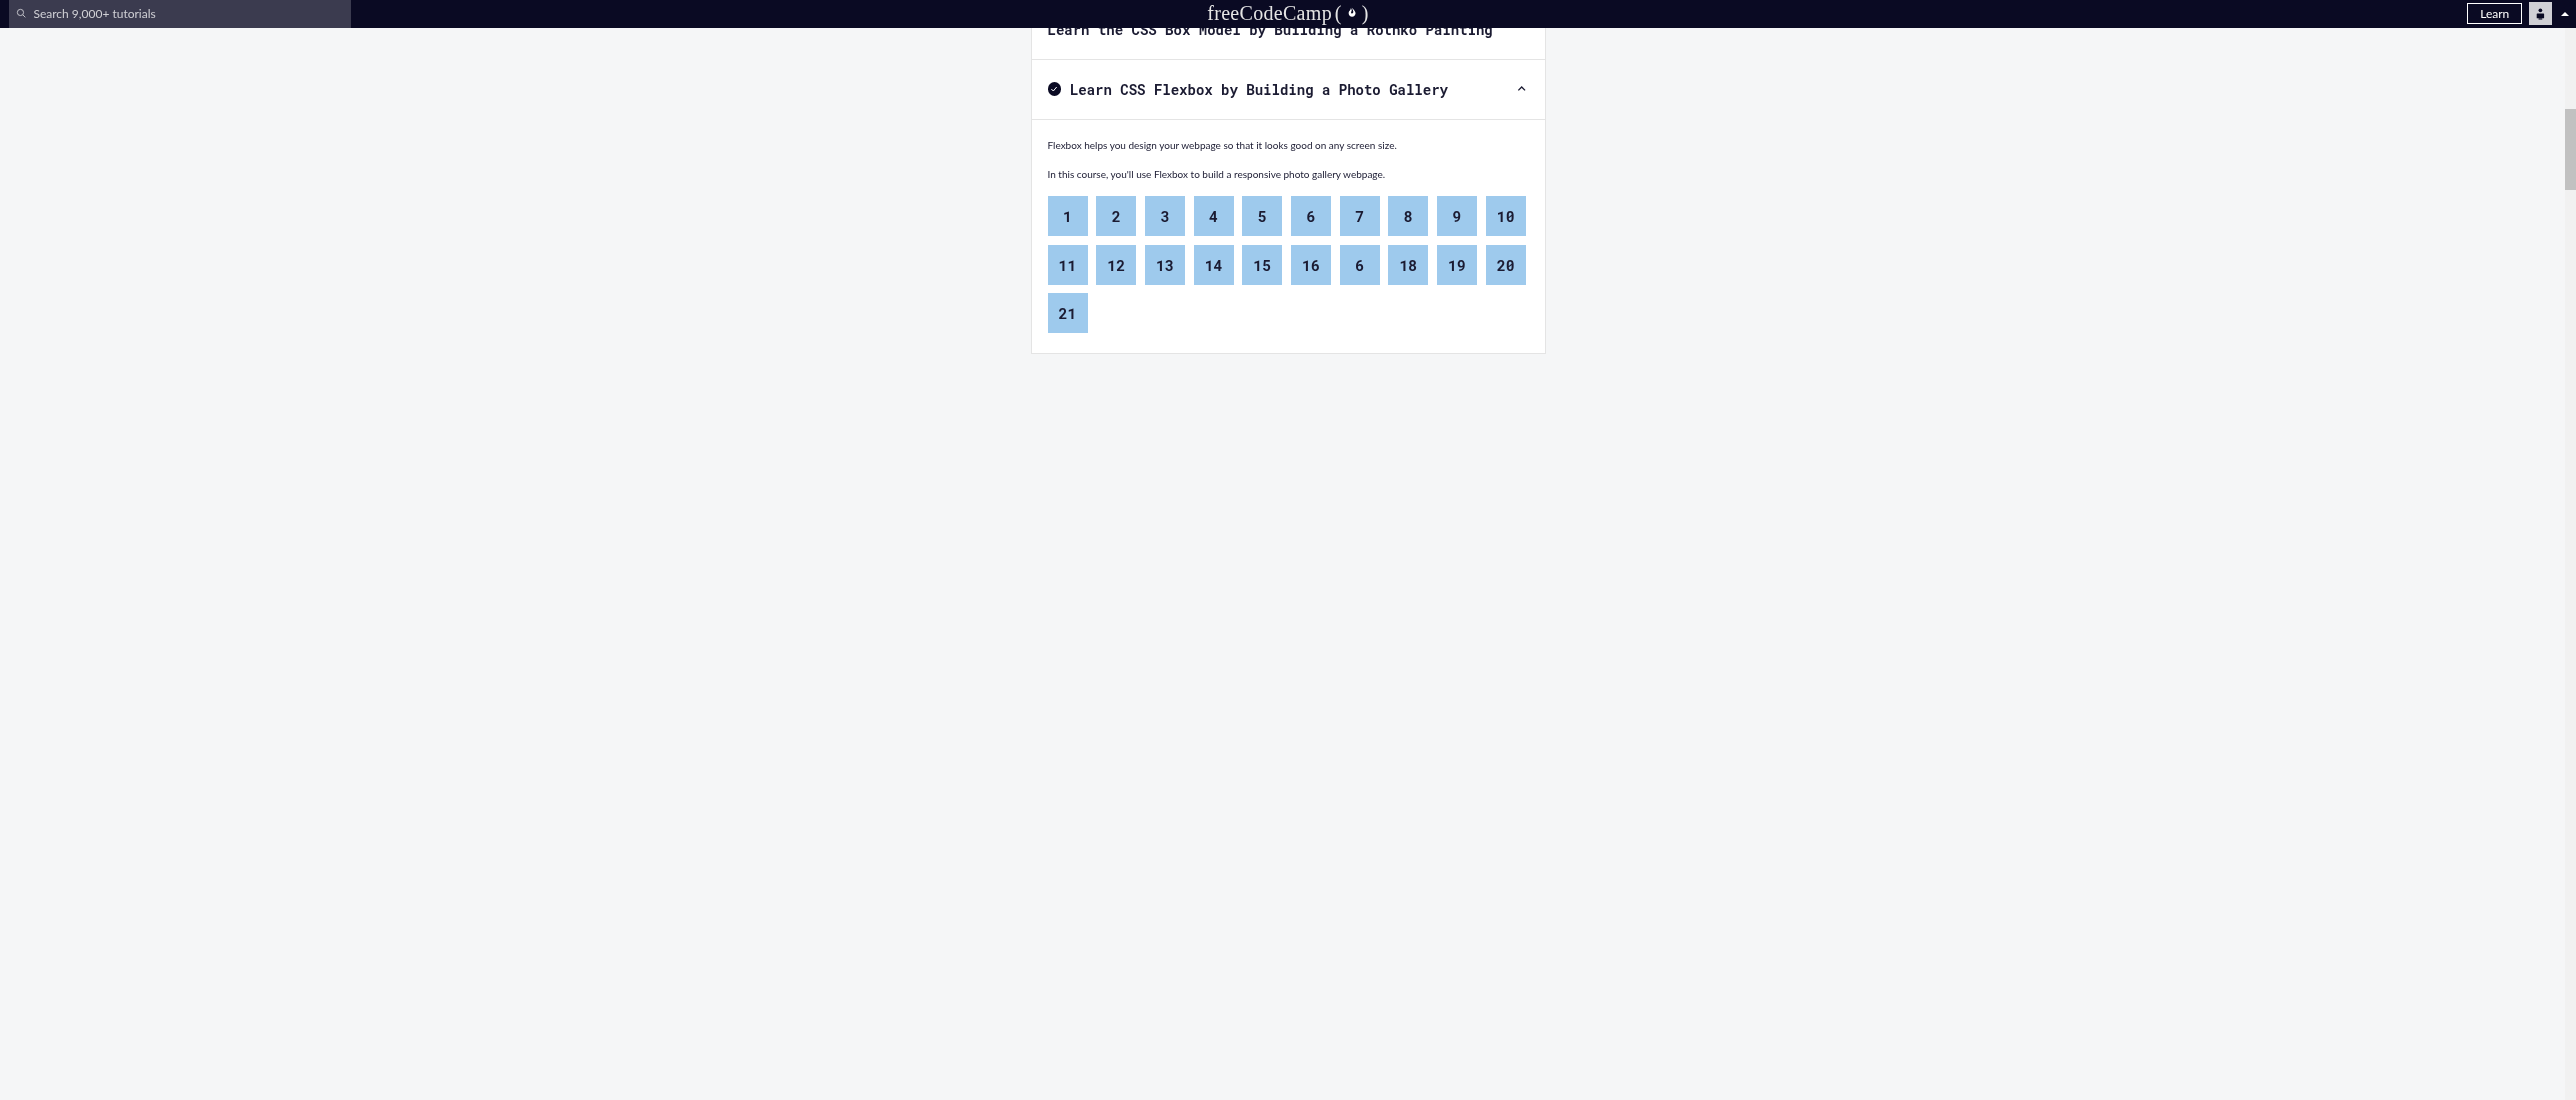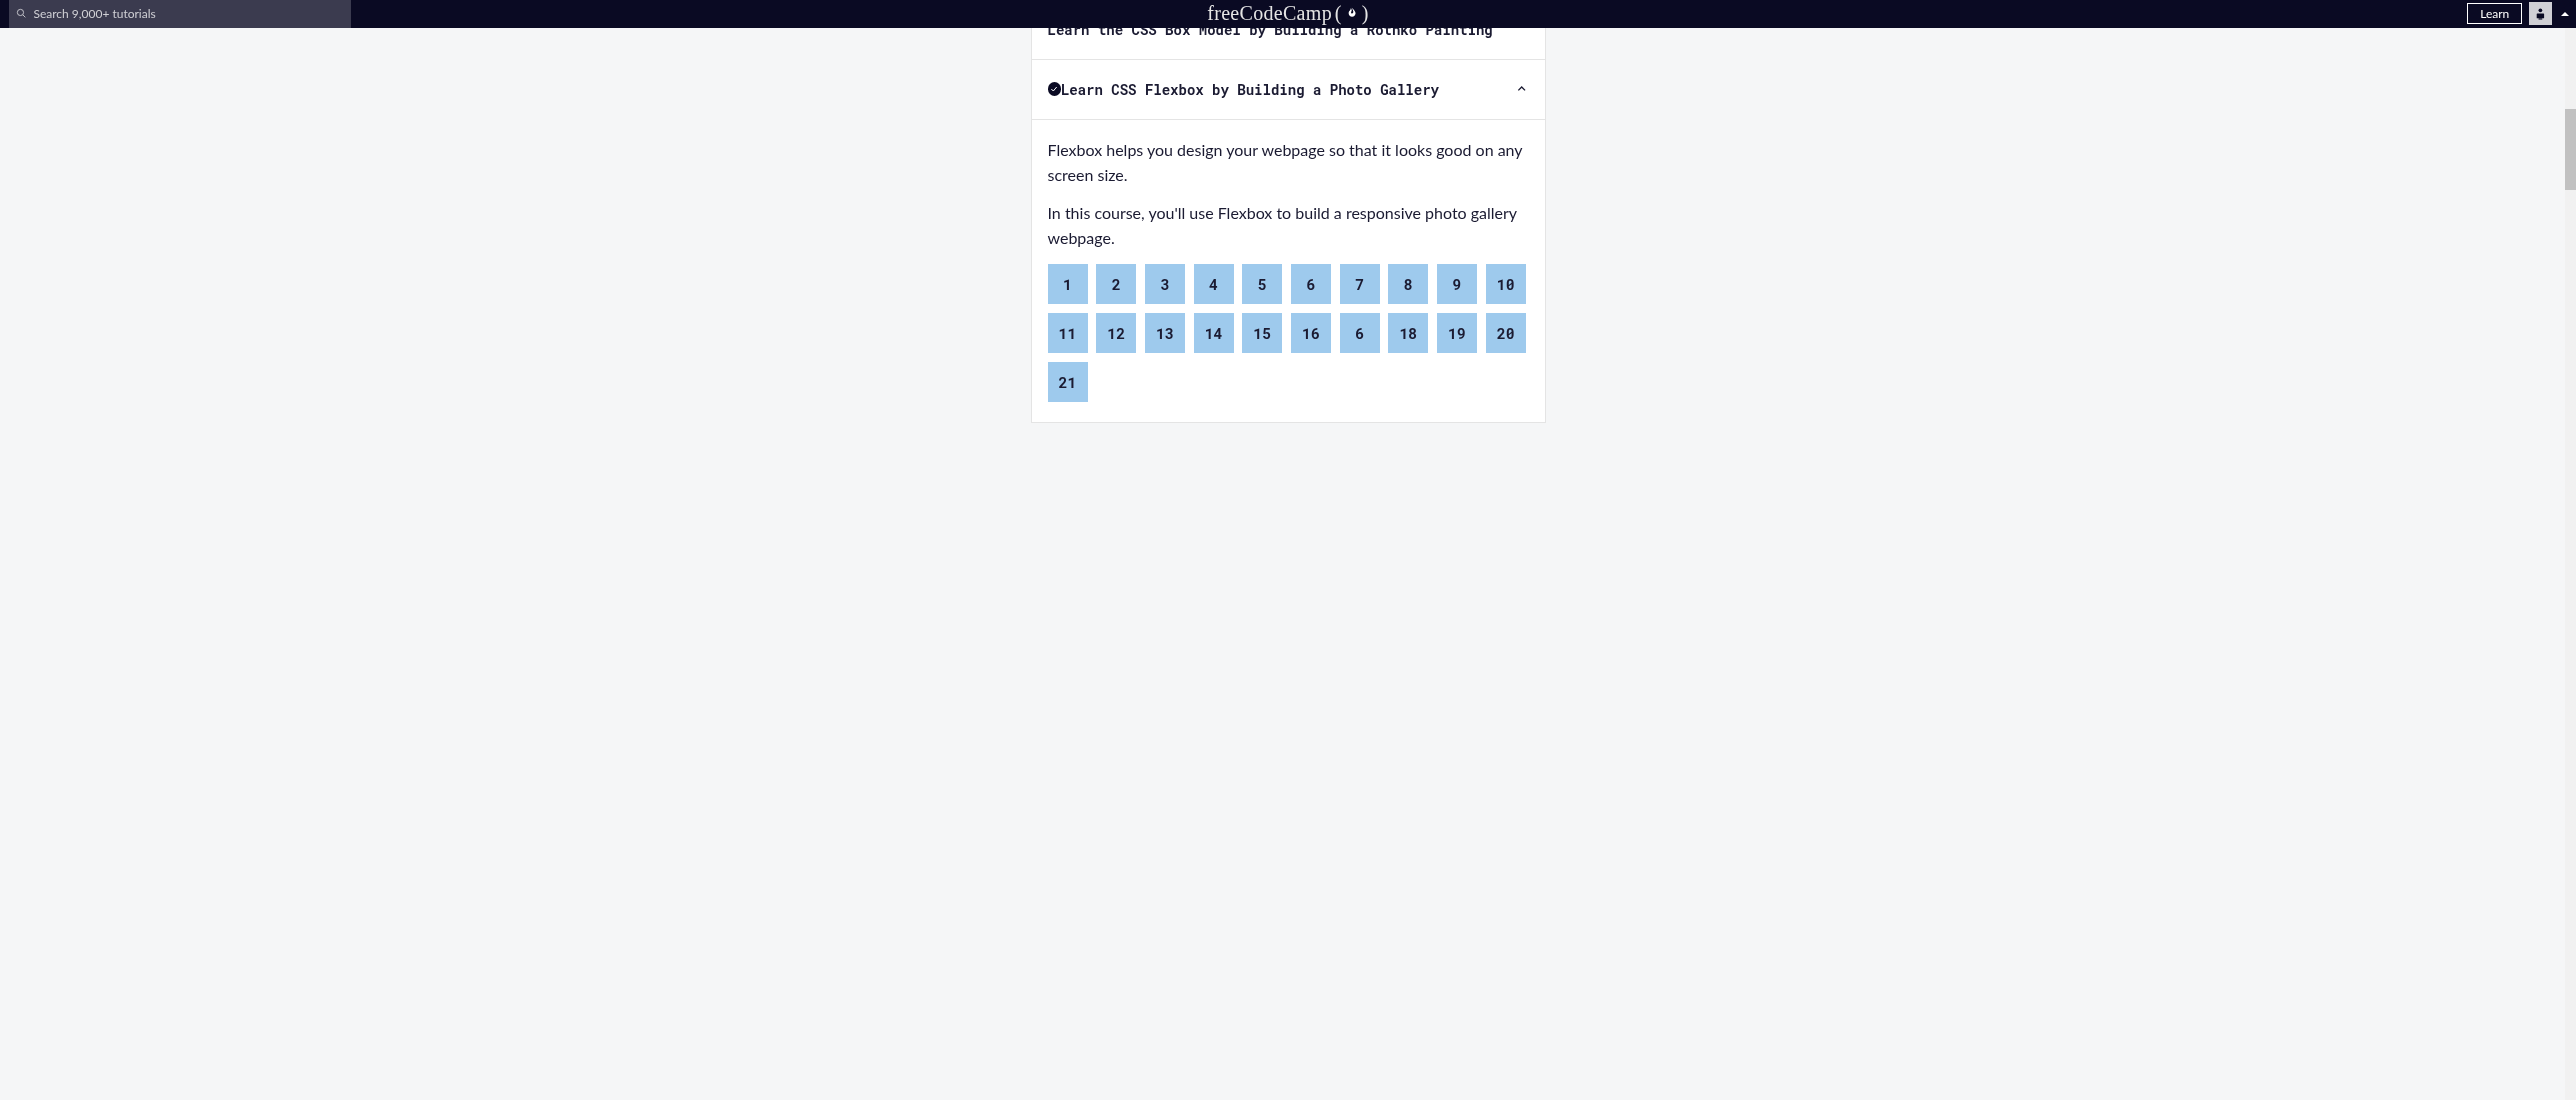--- a/index.html
+++ b/index.html
@@ -129,21 +129,21 @@
 
   
   .accordion {
     border-bottom: 0.7px solid #e4e4e4;
   }
   .accordion-header {
     display: flex;
     align-items: center;
     padding: 20px 16px;
     cursor: pointer;
-    gap: 0;
+    gap: 9px;
   }
   .accordion-header .status {
     flex: 0 0 auto;
     width: 13.4px; height: 13.4px;
     display: flex; align-items:center; justify-content:center;
   }
   .status.done {
     background: #0a0a23;
     border-radius: 50%;
   }
@@ -163,21 +163,21 @@
     width: 13.4px; height: 13.4px;
     stroke: #1b1b32;
     stroke-width: 2.5;
     fill: none;
   }
   .accordion-divider { height:0.7px; background:#e4e4e4; }
   .accordion-body {
     padding: 19px 16px 20px 16px;
   }
   .accordion-body p {
-    font-size: 16px;
+    font-size: 10px;
     line-height: 1.55;
     color: #1b1b32;
     margin-bottom: 13.4px;
   }
   .step-grid {
     display: flex;
     flex-wrap: wrap;
     gap: 8.7px;
     margin-top: 6.7px;
   }

